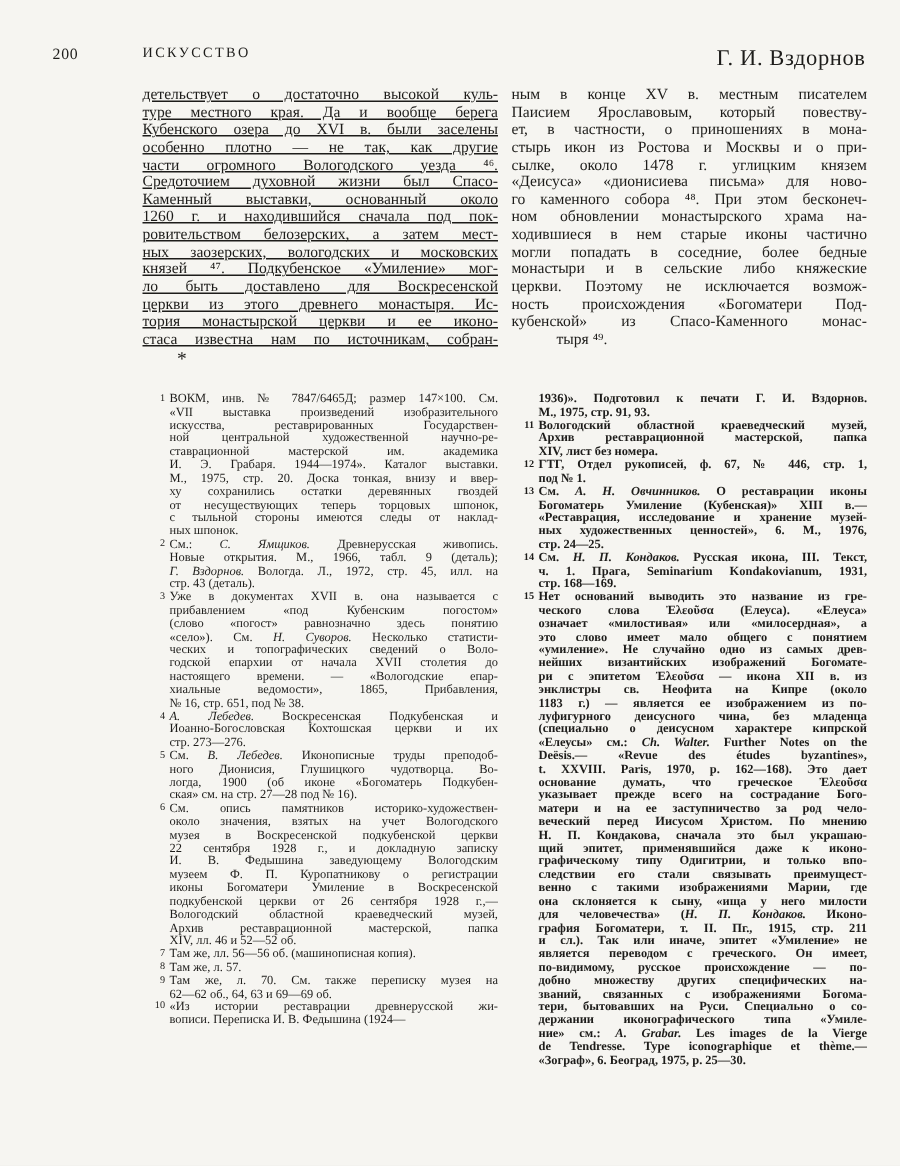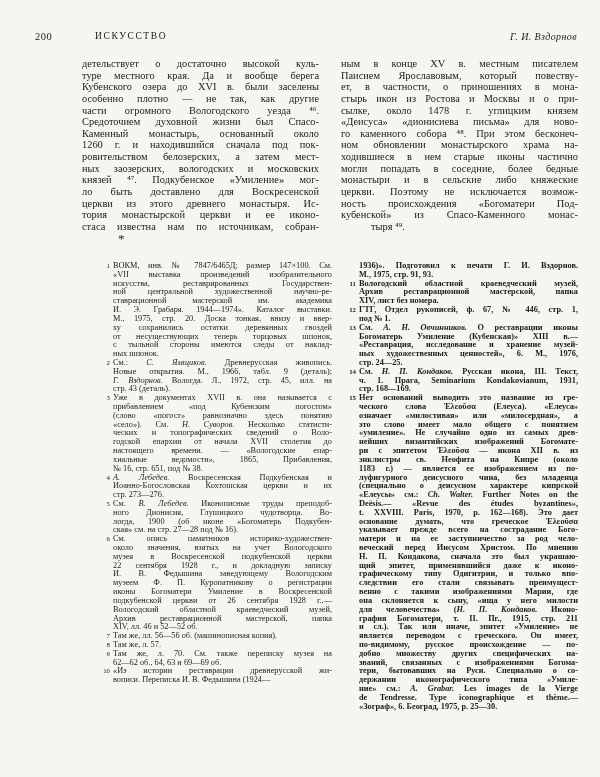--- a/index.html
+++ b/index.html
@@ -15,24 +15,24 @@
   .header-pagenum{
     position:absolute;left:35px;top:31px;
     font-size:10.5px;letter-spacing:0.5px;
   }
   .header-title{
     position:absolute;left:95px;top:31px;
     font-size:9.5px;letter-spacing:1.6px;text-align:center;
   }
   .header-author{
     position:absolute;right:23px;top:31px;
-    font-size:10px;font-style:italic;letter-spacing:0.4px;
+    font-size:15px;letter-spacing:0.4px;
   }
   .col{position:absolute;width:237px;}
-  #main-left{left:82px;top:58px;}
+  #main-left{left:95px;top:58px;text-decoration:underline;}
   #main-right{left:341px;top:58px;}
   .main-line{
     font-size:10.4px;line-height:11.65px;height:11.65px;
     text-align:justify;text-align-last:justify;
     white-space:nowrap;
   }
   .main-line.last{text-align-last:left;margin-left:30px;}
   .sep{
     position:absolute;left:118px;top:231px;
     font-size:13px;
@@ -59,21 +59,21 @@
   <span class="header-title">ИСКУССТВО</span>
   <span class="header-author">Г. И. Вздорнов</span>
 
   <div id="main-left" class="col">
       <div class="main-line">детельствует о достаточно высокой куль-</div>
       <div class="main-line">туре местного края. Да и вообще берега</div>
       <div class="main-line">Кубенского озера до XVI в. были заселены</div>
       <div class="main-line">особенно плотно — не так, как другие</div>
       <div class="main-line">части огромного Вологодского уезда ⁴⁶.</div>
       <div class="main-line">Средоточием духовной жизни был Спасо-</div>
-      <div class="main-line">Каменный монастырь, основанный около</div>
+      <div class="main-line">Каменный выставки, основанный около</div>
       <div class="main-line">1260 г. и находившийся сначала под пок-</div>
       <div class="main-line">ровительством белозерских, а затем мест-</div>
       <div class="main-line">ных заозерских, вологодских и московских</div>
       <div class="main-line">князей ⁴⁷. Подкубенское «Умиление» мог-</div>
       <div class="main-line">ло быть доставлено для Воскресенской</div>
       <div class="main-line">церкви из этого древнего монастыря. Ис-</div>
       <div class="main-line">тория монастырской церкви и ее иконо-</div>
       <div class="main-line">стаса известна нам по источникам, собран-</div>
     </div>
   <div id="main-right" class="col">

